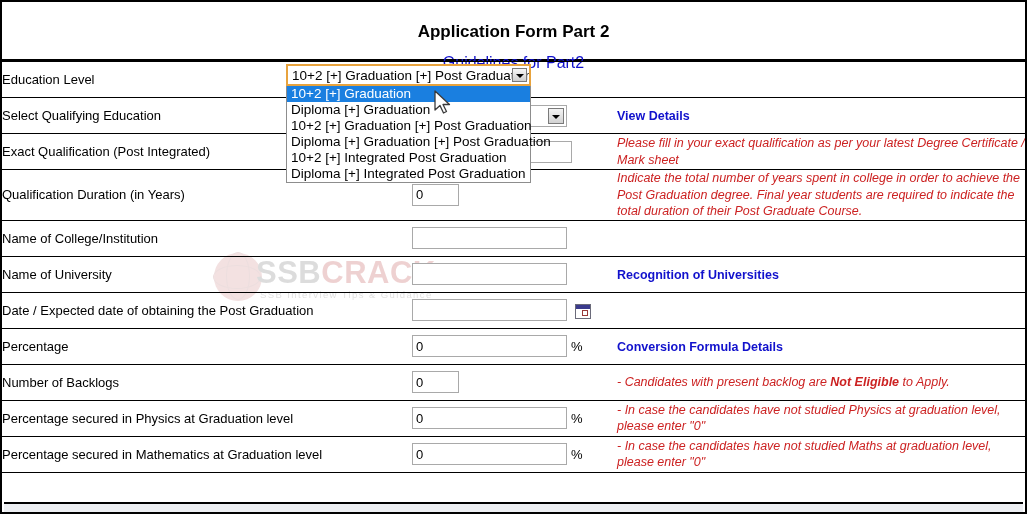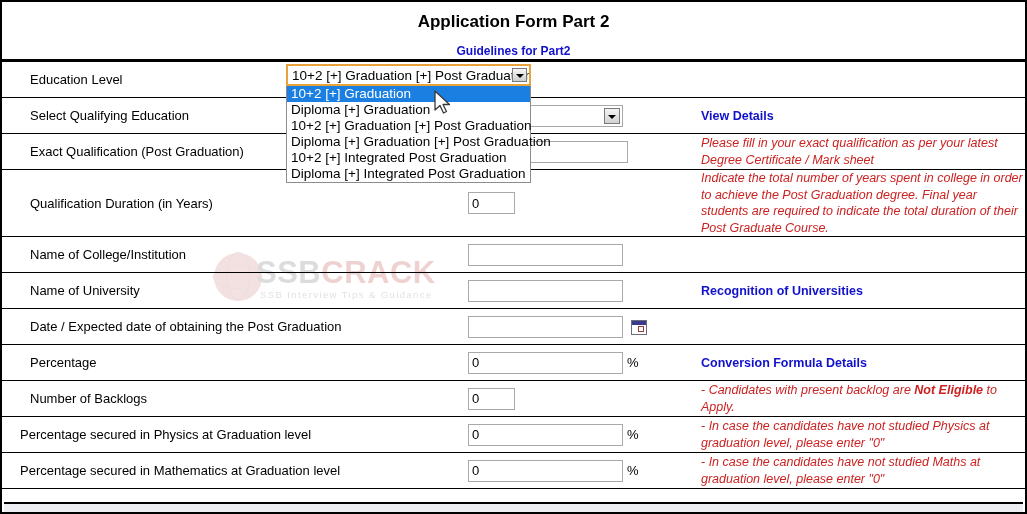--- a/index.html
+++ b/index.html
@@ -79,50 +79,50 @@
     z-index: 2;
     height: 59px;
     border-bottom: 2px solid #000000;
     box-sizing: border-box;
     background: #ffffff;
   }
   .form-title {
     text-align: center;
     font-size: 17px;
     font-weight: bold;
-    padding-top: 10px;
+    padding-top: 20px;
     color: #000000;
   }
   .guidelines-link {
     text-align: center;
-    font-size: 12px;
-    font-weight: bold;
+    font-size: 16px;
+    font-weight: normal;
     color: #1111cc;
     padding-top: 12px;
     cursor: pointer;
   }
 
   
   table.form {
     position: relative;
     z-index: 2;
     width: 100%;
     border-collapse: collapse;
     table-layout: fixed;
   }
   table.form td {
     border-top: 1px solid #000000;
     border-bottom: 1px solid #000000;
     vertical-align: middle;
     padding: 0;
     background: transparent;
   }
-  tr.row td { height: 35px; padding-left: 28px; }
+  tr.row td { height: 35px; }
   .c-label { width: 410px; padding-left: 10px; font-size: 13px; color: #000; }
-  .c-label.indent { padding-left: 18px; }
+  .c-label.indent { }
   .c-field { width: 205px; }
   .c-help  { padding-left: 10px; padding-right: 6px; margin-left: 7px; }
 
   .help-link {
     color: #1111cc;
     font-weight: bold;
     font-size: 12.5px;
     cursor: pointer;
   }
   .help-note {
@@ -318,21 +318,21 @@
           <div class="sel-closed">
             <span class="sel-arrow"></span>
           </div>
         </td>
         <td class="c-help">
           <span class="help-link">View Details</span>
         </td>
       </tr>
 
       <tr class="row">
-        <td class="c-label">Exact Qualification (Post Graduation)</td>
+        <td class="c-label">Exact Qualification (Post Integrated)</td>
         <td class="c-field">
           <input class="txt w160" type="text" value="" style="">
         </td>
         <td class="c-help">
           <span class="help-note">Please fill in your exact qualification as per your latest Degree Certificate / Mark sheet</span>
         </td>
       </tr>
 
       <tr class="row">
         <td class="c-label">Qualification Duration (in Years)</td>

